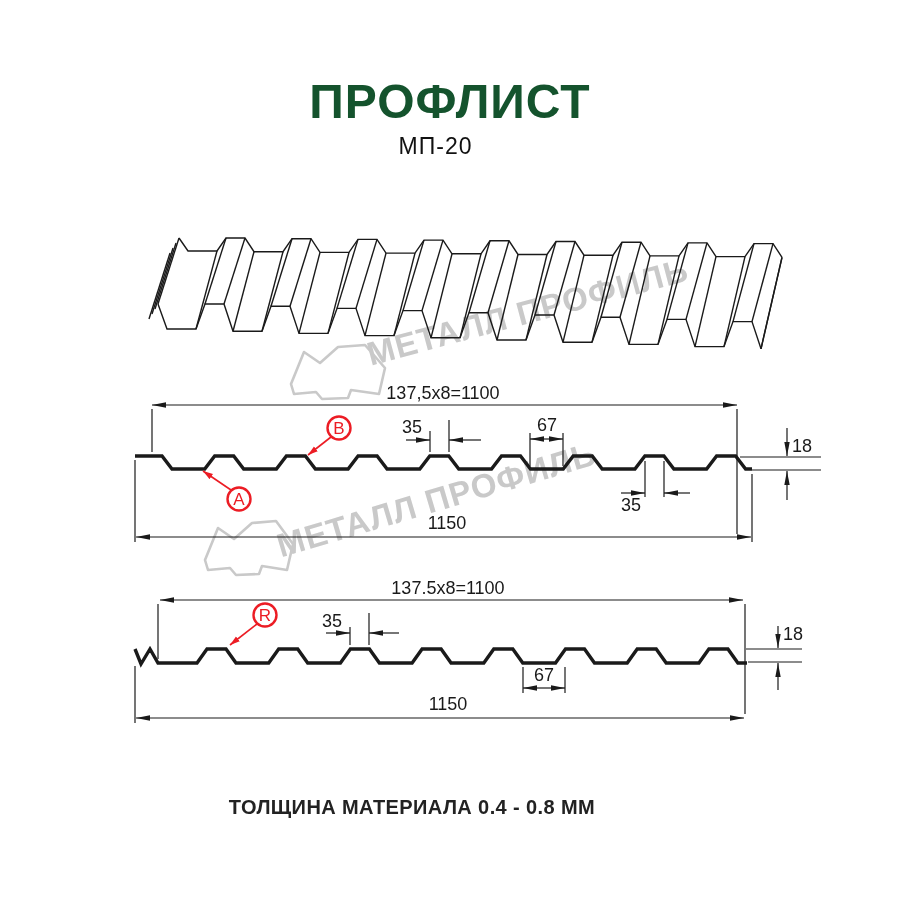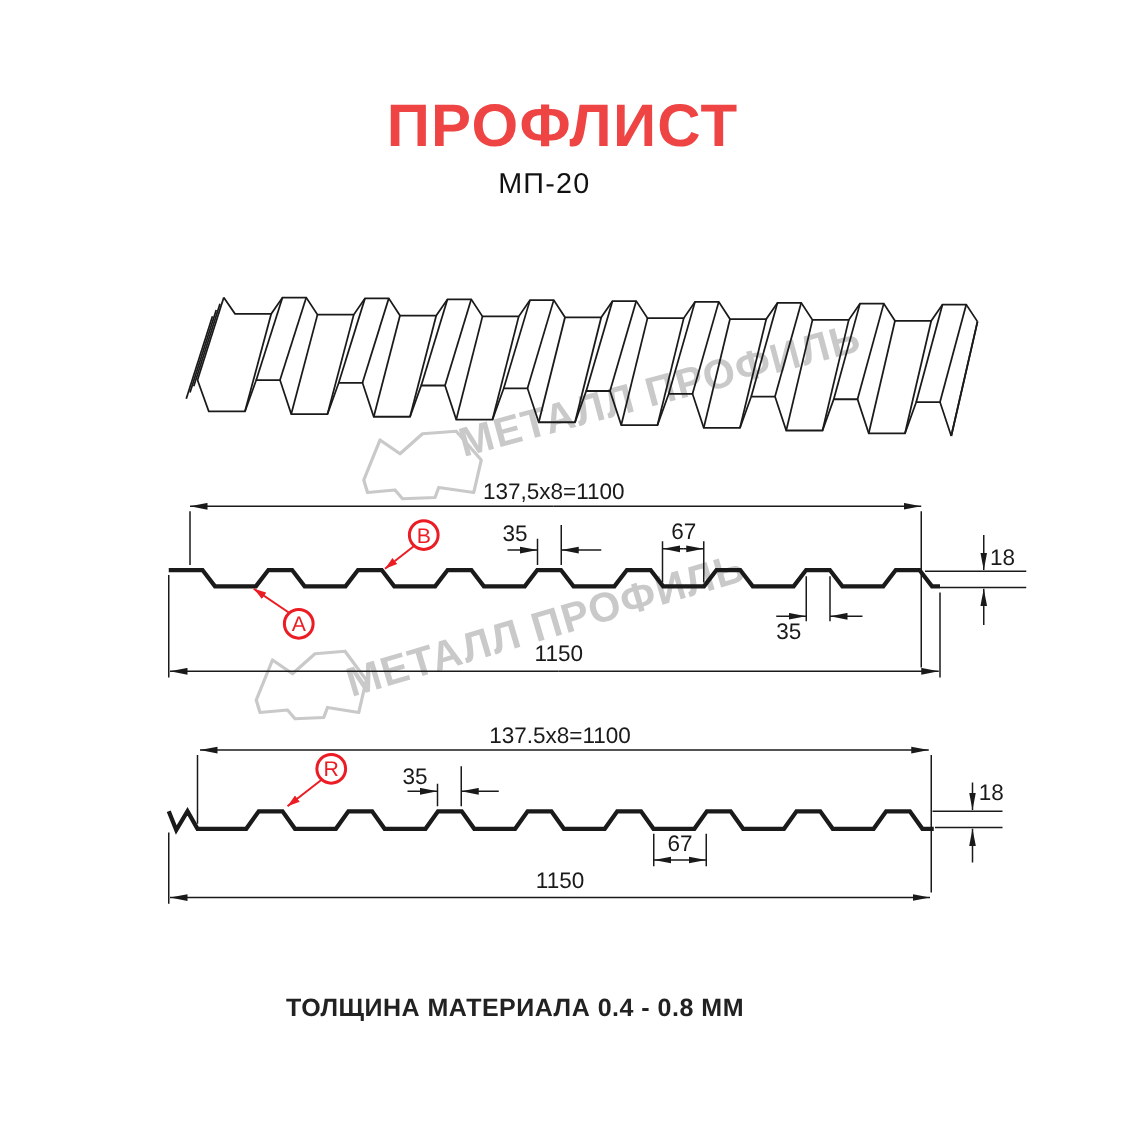--- a/index.html
+++ b/index.html
@@ -1,20 +1,20 @@
 <!DOCTYPE html>
 <html style="--line: #1a1a1a; --red: #ec1c24; --wm: #c9c9c9;"><head>
 <meta charset="utf-8">
 <style>
   html,body{margin:0;padding:0;background:#fff;}
   body{width:900px;height:900px;position:relative;overflow:hidden;
        font-family:"Liberation Sans", sans-serif;color:#1a1a1a;}
   .abs{position:absolute;}
   #title{top:74px;left:0;width:900px;text-align:center;font-size:48px;font-weight:700;
-         letter-spacing:1px;color:#ef4444;}
+         letter-spacing:1px;color:#14532d;}
   #subtitle{top:133px;left:0;width:871px;text-align:center;font-size:23px;font-weight:400;
             letter-spacing:1px;color:#111;}
   #footer-text{top:796px;left:0;width:824px;text-align:center;font-size:20px;font-weight:700;
                letter-spacing:0.4px;color:#222;}
   .wm-text{font-size:33px;font-weight:700;letter-spacing:1px;white-space:nowrap;
            color:var(--wm,#c9c9c9);transform-origin:0 50%;}
   #wm1-text{left:368px;top:336px;transform:rotate(-15deg);}
   #wm2-text{left:278px;top:528px;transform:rotate(-16.5deg);}
   svg{position:absolute;top:0;left:0;}
   .thin{stroke:var(--line,#1a1a1a);stroke-width:1.4;fill:none;}

